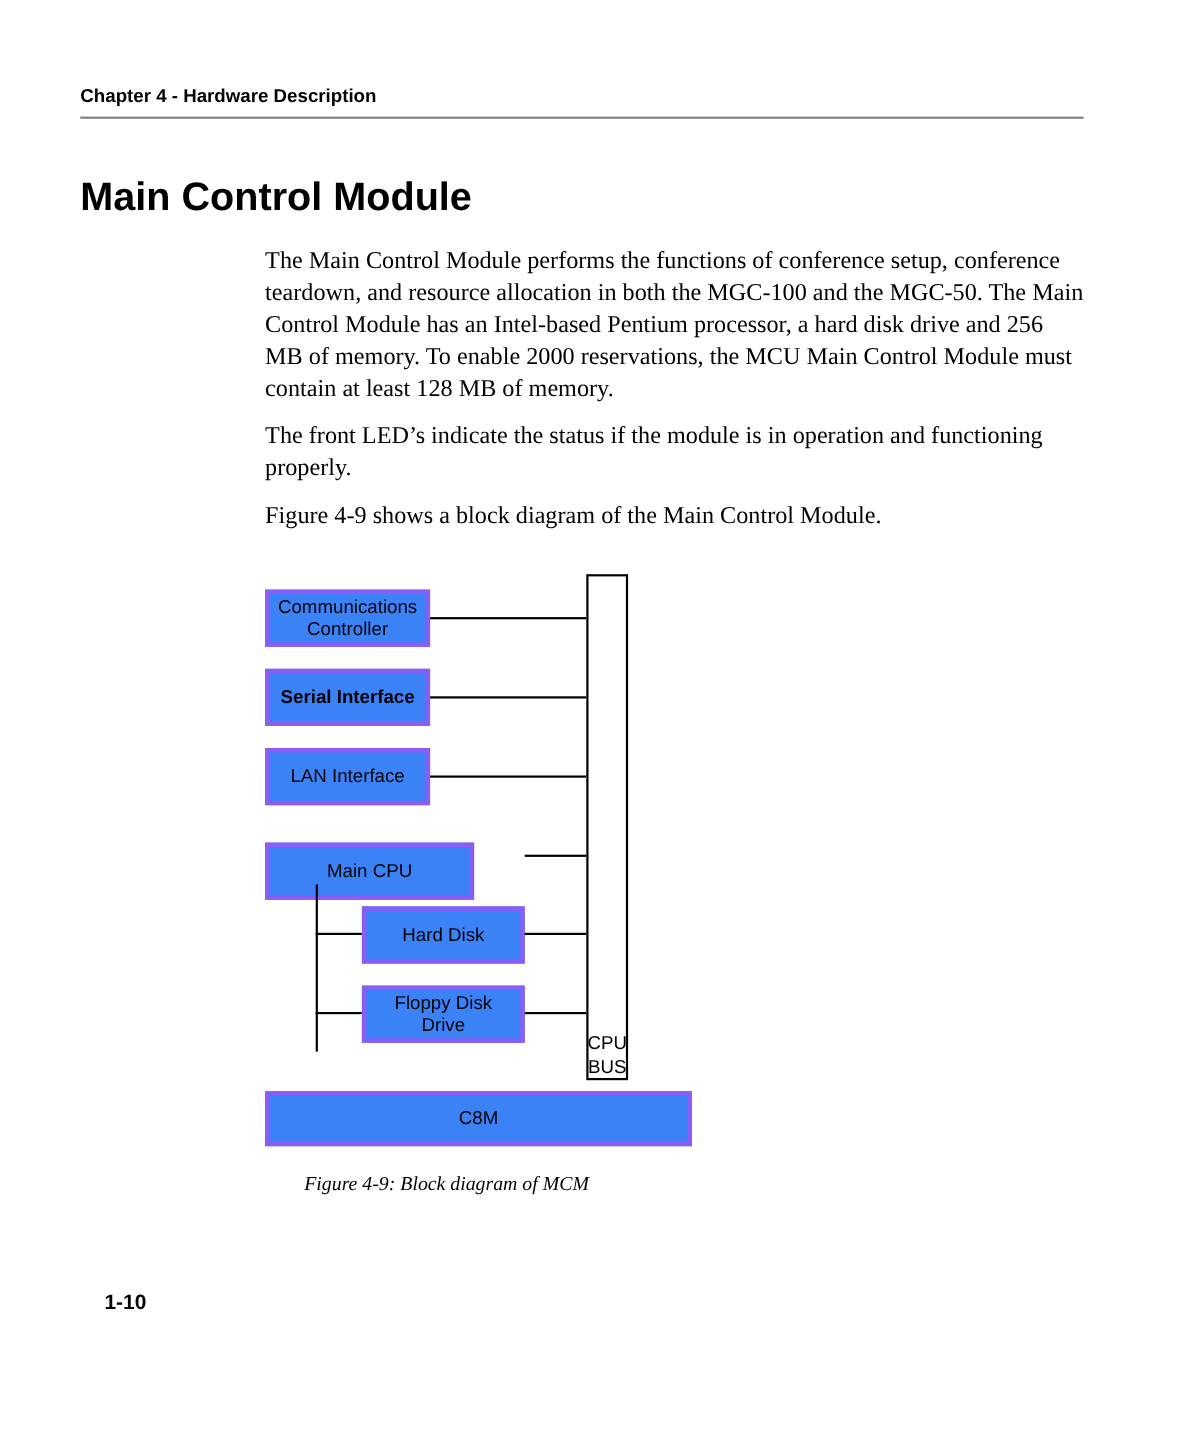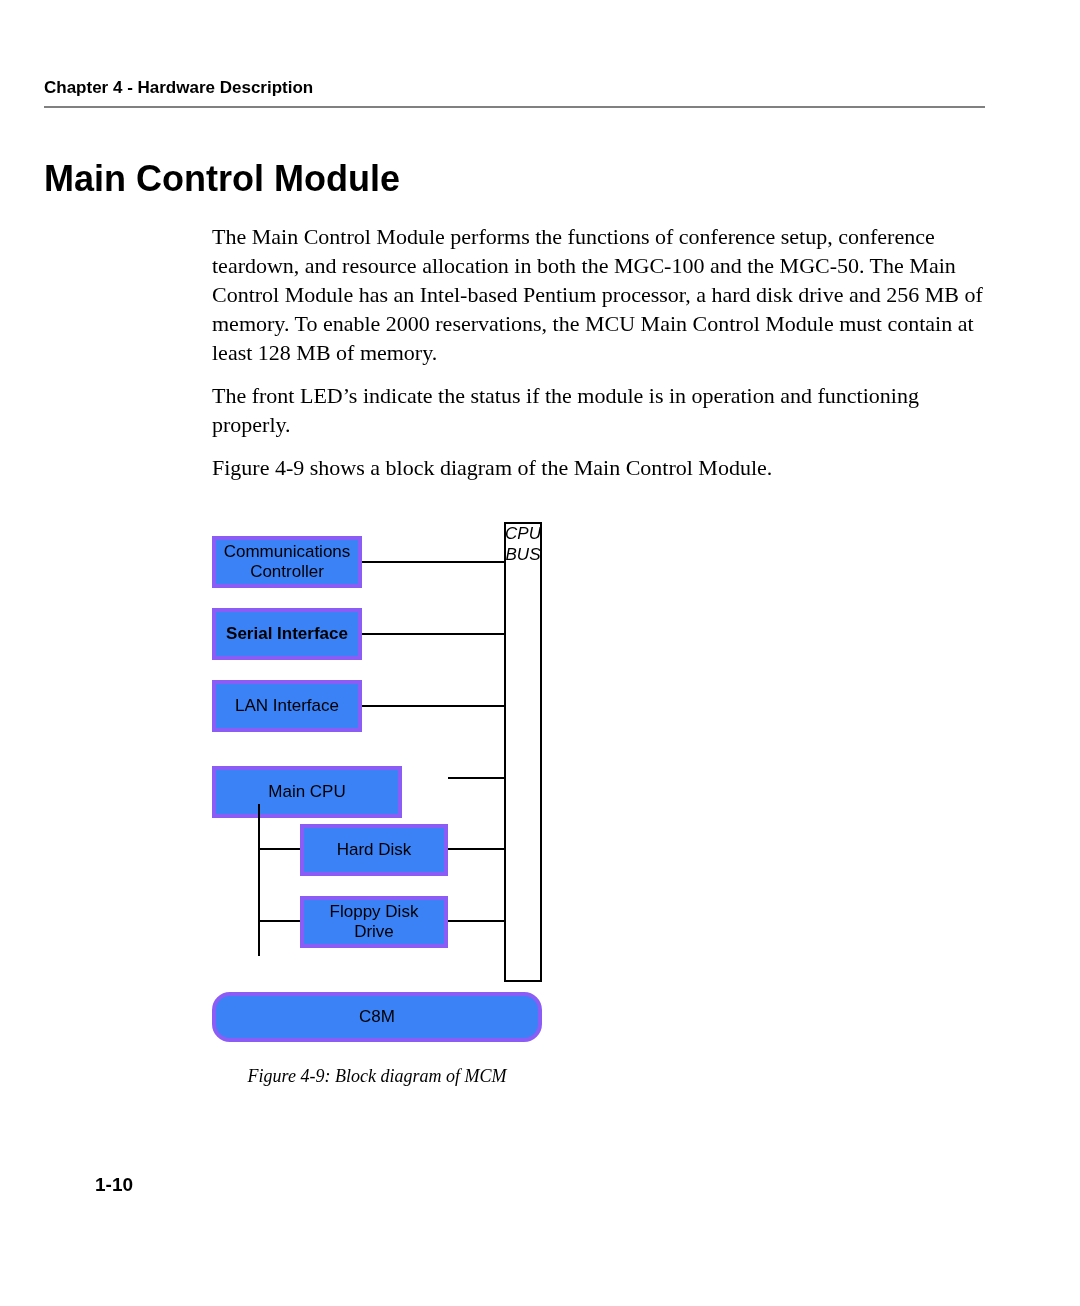--- a/index.html
+++ b/index.html
@@ -9,20 +9,21 @@
     font-family: "Times New Roman", Times, serif;
     color: #000;
     width: 1080px;
     height: 1306px;
     box-sizing: border-box;
     position: relative;
   }
   .page {
     padding: 78px 95px 0 44px;
     box-sizing: border-box;
+    margin-left: 29px;
   }
   .chapter-line {
     font-family: Arial, Helvetica, sans-serif;
     font-weight: bold;
     font-size: 17px;
     letter-spacing: 0;
     margin-bottom: 8px;
   }
   .rule {
     border: none;
@@ -60,23 +61,22 @@
   }
   .bus {
     position: absolute;
     right: 0;
     top: 0;
     width: 38px;
     height: 460px;
     border: 2px solid #000;
     box-sizing: border-box;
     display: flex;
-    align-items: flex-start;
+    align-items: flex-end;
     justify-content: center;
-    font-style: italic;
   }
   .bus .bus-label {
     line-height: 1.2;
     text-align: center;
   }
   .box {
     position: absolute;
     border: 4px solid #8b5cf6;
     box-sizing: border-box;
     background: #3b82f6;
@@ -164,21 +164,21 @@
       <div class="box" style="left:88px; top:302px; width:148px; height:52px;">
         <span>Hard Disk</span>
       </div>
       <div class="hconn" style="left:236px; top:326px; width:56px;"></div>
 
       <div class="box" style="left:88px; top:374px; width:148px; height:52px;justify-content:center;">
         <span>Floppy Disk Drive</span>
       </div>
       <div class="hconn" style="left:236px; top:398px; width:56px;"></div>
 
-      <div class="box" style="left:0; top:470px; width:330px; height:50px;border-radius:18px;">
+      <div class="box" style="left:0; top:470px; width:388px; height:50px;">
         <span>C8M</span>
       </div>
 
     </div>
     <div class="caption">Figure 4-9: Block diagram of MCM</div>
   </div>
 </div>
 
 <div class="pagefoot">1-10</div>
 

